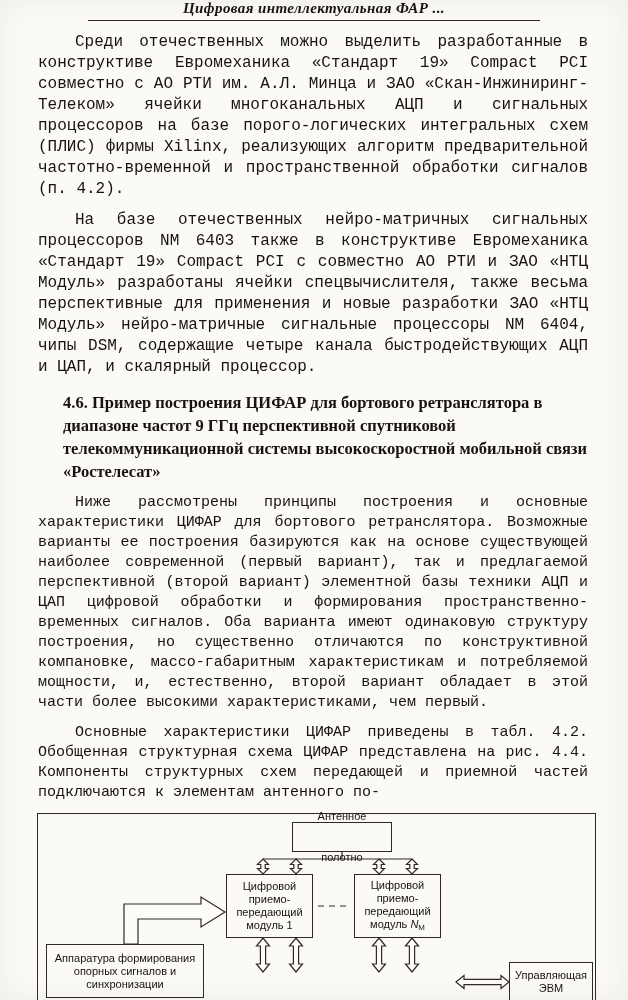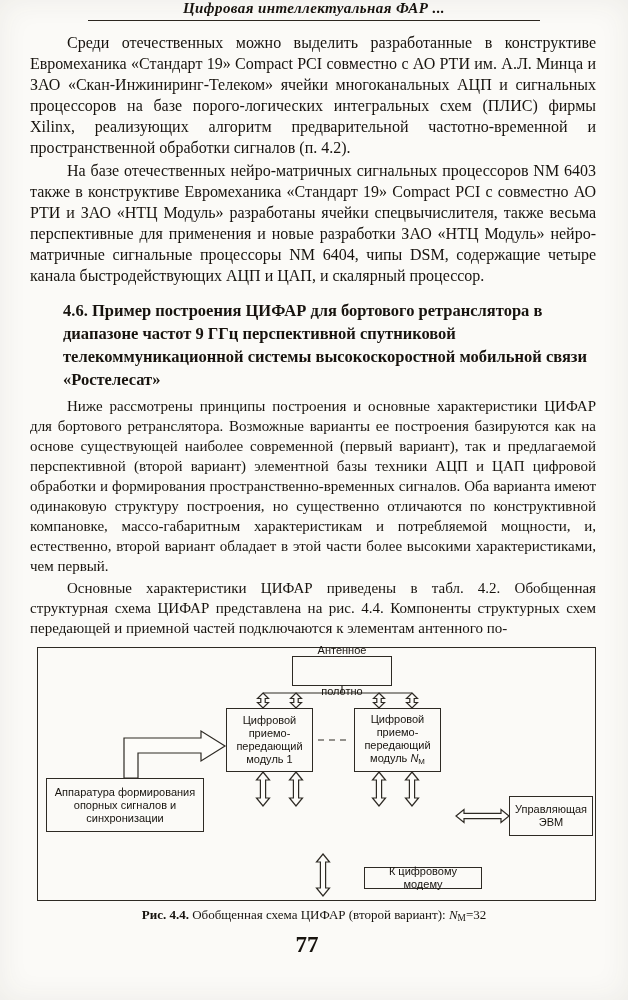--- a/index.html
+++ b/index.html
@@ -20,25 +20,26 @@
     font-size:15px;
     letter-spacing:0.4px;
   }
   .head-rule {
     width:452px;
     margin:3px auto 0 auto;
     border-bottom:1.6px solid #2b261f;
   }
   .body-text { margin:11px 30px 0 28px; }
   p.para {
-    margin:2px;
+    margin:10px;
     font-size:16px;
     line-height:21px;
     text-align:justify;
     text-indent:37px;
+    font-family:Liberation Mono, monospace;
   }
   p.para.small { font-size:15px; line-height:20px; }
   .section-heading {
     margin:13px 8px 5px 0;
     padding-left:35px;
     font-weight:bold;
     font-size:16.5px;
     line-height:23px;
     text-align:left;
   }

